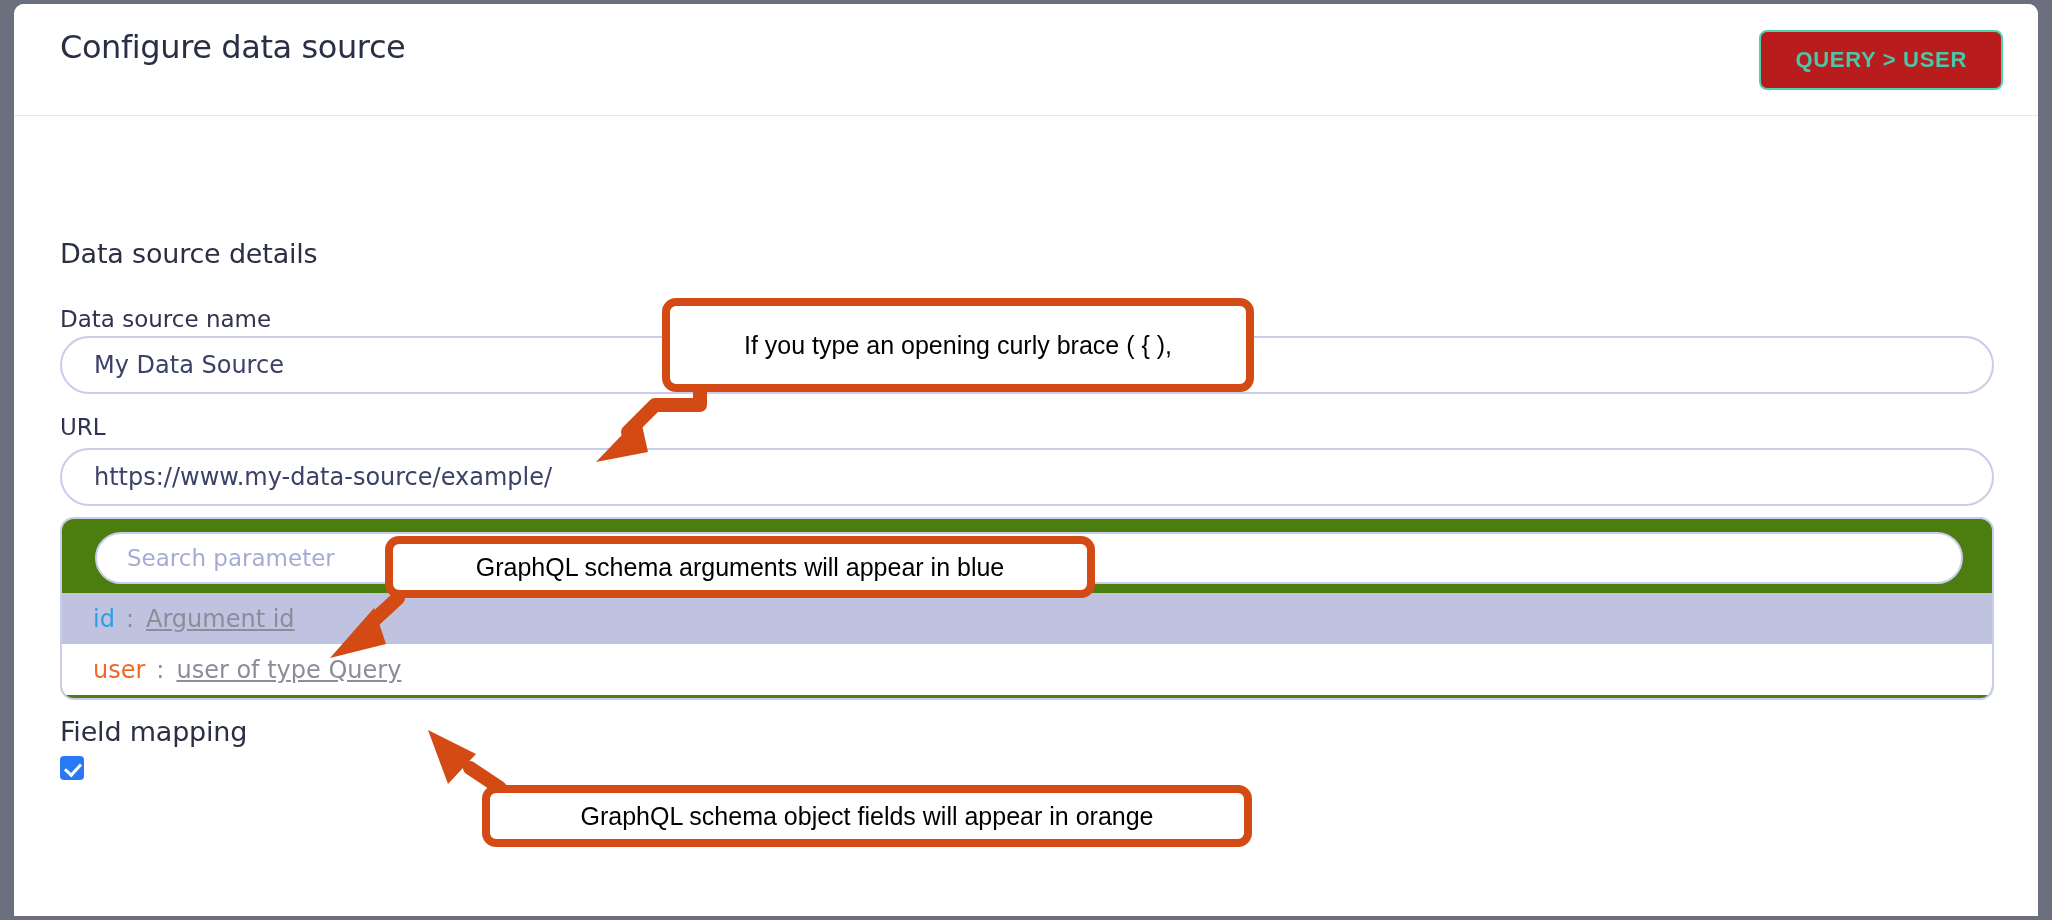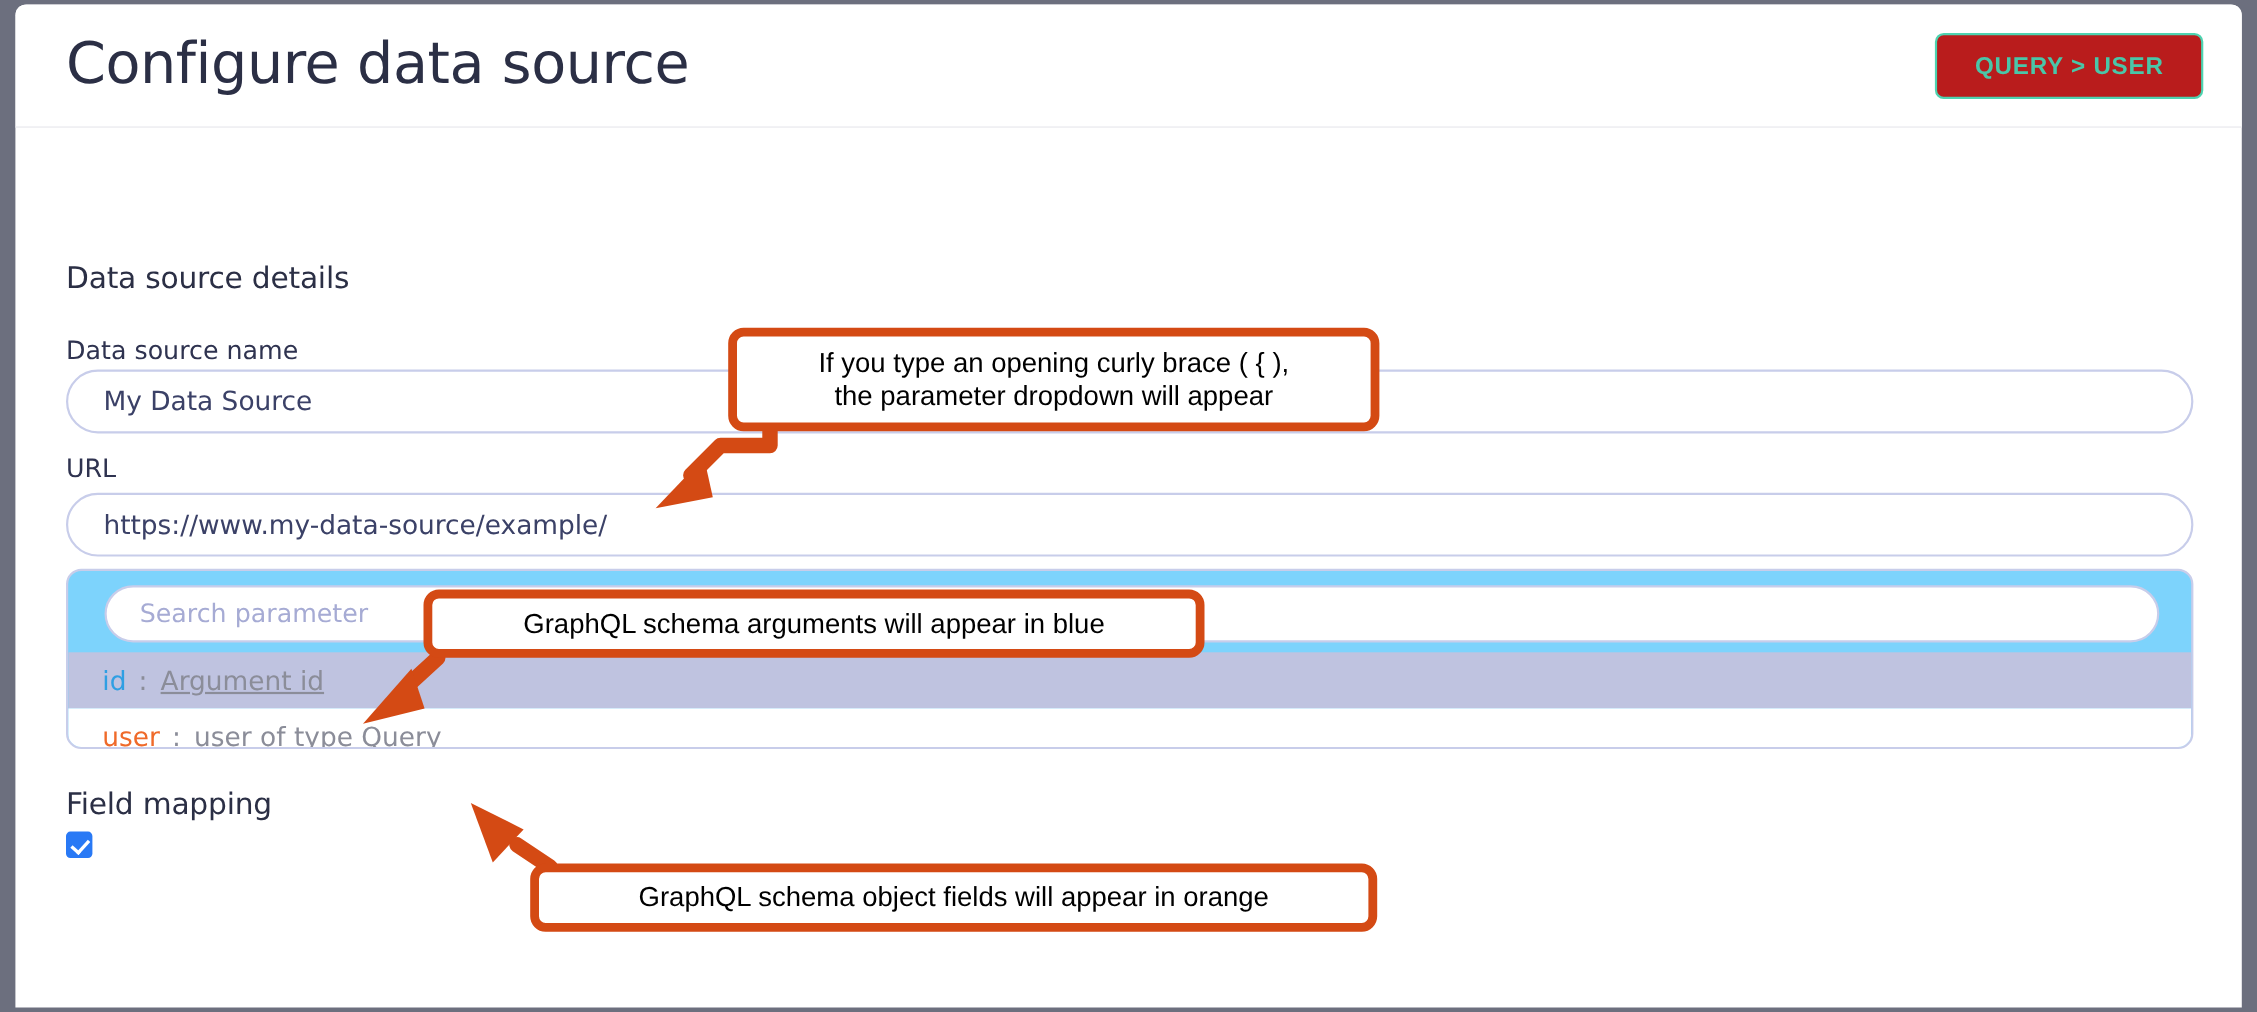--- a/index.html
+++ b/index.html
@@ -25,21 +25,21 @@
   
   #header {
     position: relative;
     height: 112px;
     border-bottom: 1px solid #e6e6ec;
     background: #ffffff;
   }
   #page-title {
     position: absolute;
     left: 46px; top: 24px;
-    font-size: 52px;
+    font-size: 32px;
     font-weight: 500;
     letter-spacing: -0.4px;
     color: #2b2f45;
     font-family: "DejaVu Sans", sans-serif;
   }
   #query-user-button {
     position: absolute;
     right: 35px; top: 26px;
     height: 60px;
     padding: 0 34px;
@@ -96,24 +96,24 @@
     cursor: text;
   }
   #input-data-source-name { top: 220px; }
   #input-url { top: 332px; }
 
   
   #param-dropdown {
     position: absolute;
     left: 46px; top: 401px;
     width: 1934px;
-    height: 164px;
+    height: 183px;
     border: 2px solid #c8cdea;
     border-radius: 14px;
-    background: #7dd3fc;
+    background: #4d7c0f;
     overflow: hidden;
   }
   #search-parameter-input {
     position: absolute;
     left: 33px; top: 13px;
     width: 1868px; height: 52px;
     border: 2px solid #c8cdea;
     border-radius: 26px;
     background: #ffffff;
     display: flex; align-items: center;
@@ -272,21 +272,20 @@
   </g>
 
   <g>
     <path d="M 500 788 L 470 768" stroke="#d44a14" stroke-width="14" fill="none" stroke-linecap="round" stroke-linejoin="round"></path>
     <polygon points="428,730 476,754 448,784" fill="#d44a14"></polygon>
   </g>
 </svg>
 
 <div id="callout-curly-brace" class="callout">
   <div>If you type an opening curly brace ( { ),</div>
-  <div>the parameter dropdown will appear</div>
 </div>
 
 <div id="callout-arguments-blue" class="callout">
   <div>GraphQL schema arguments will appear in blue</div>
 </div>
 
 <div id="callout-object-fields-orange" class="callout">
   <div>GraphQL schema object fields will appear in orange</div>
 </div>
 

